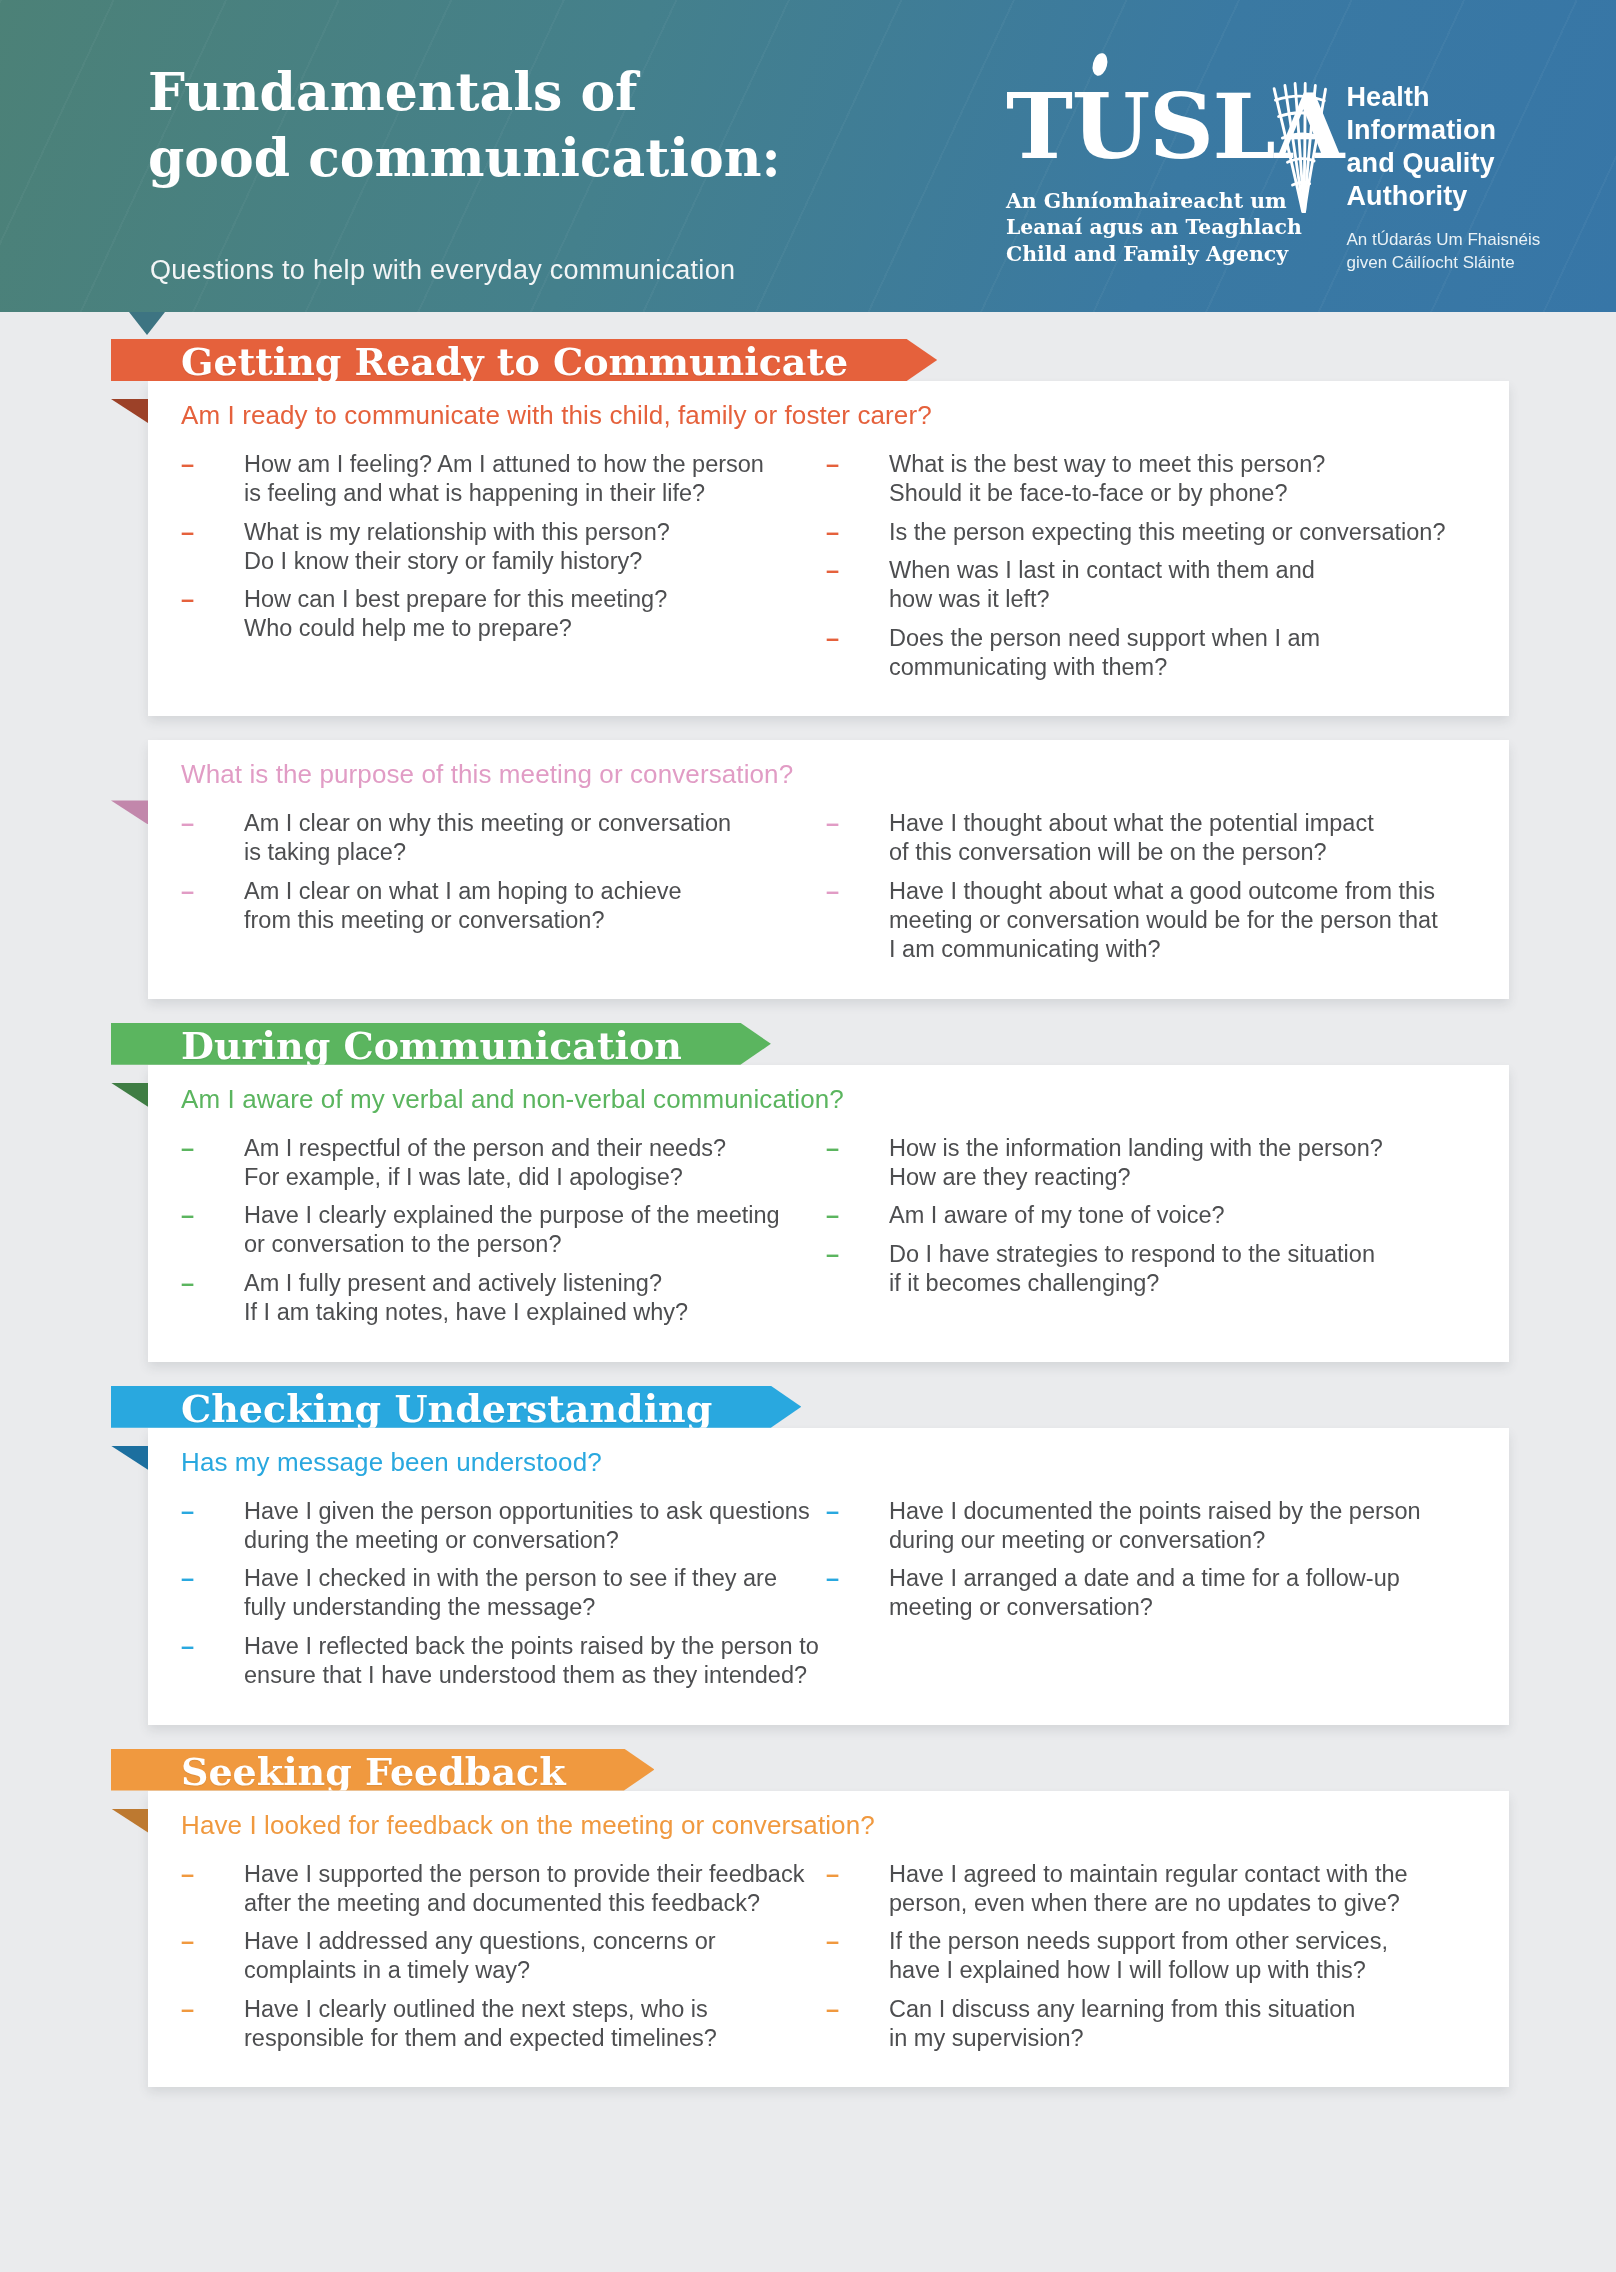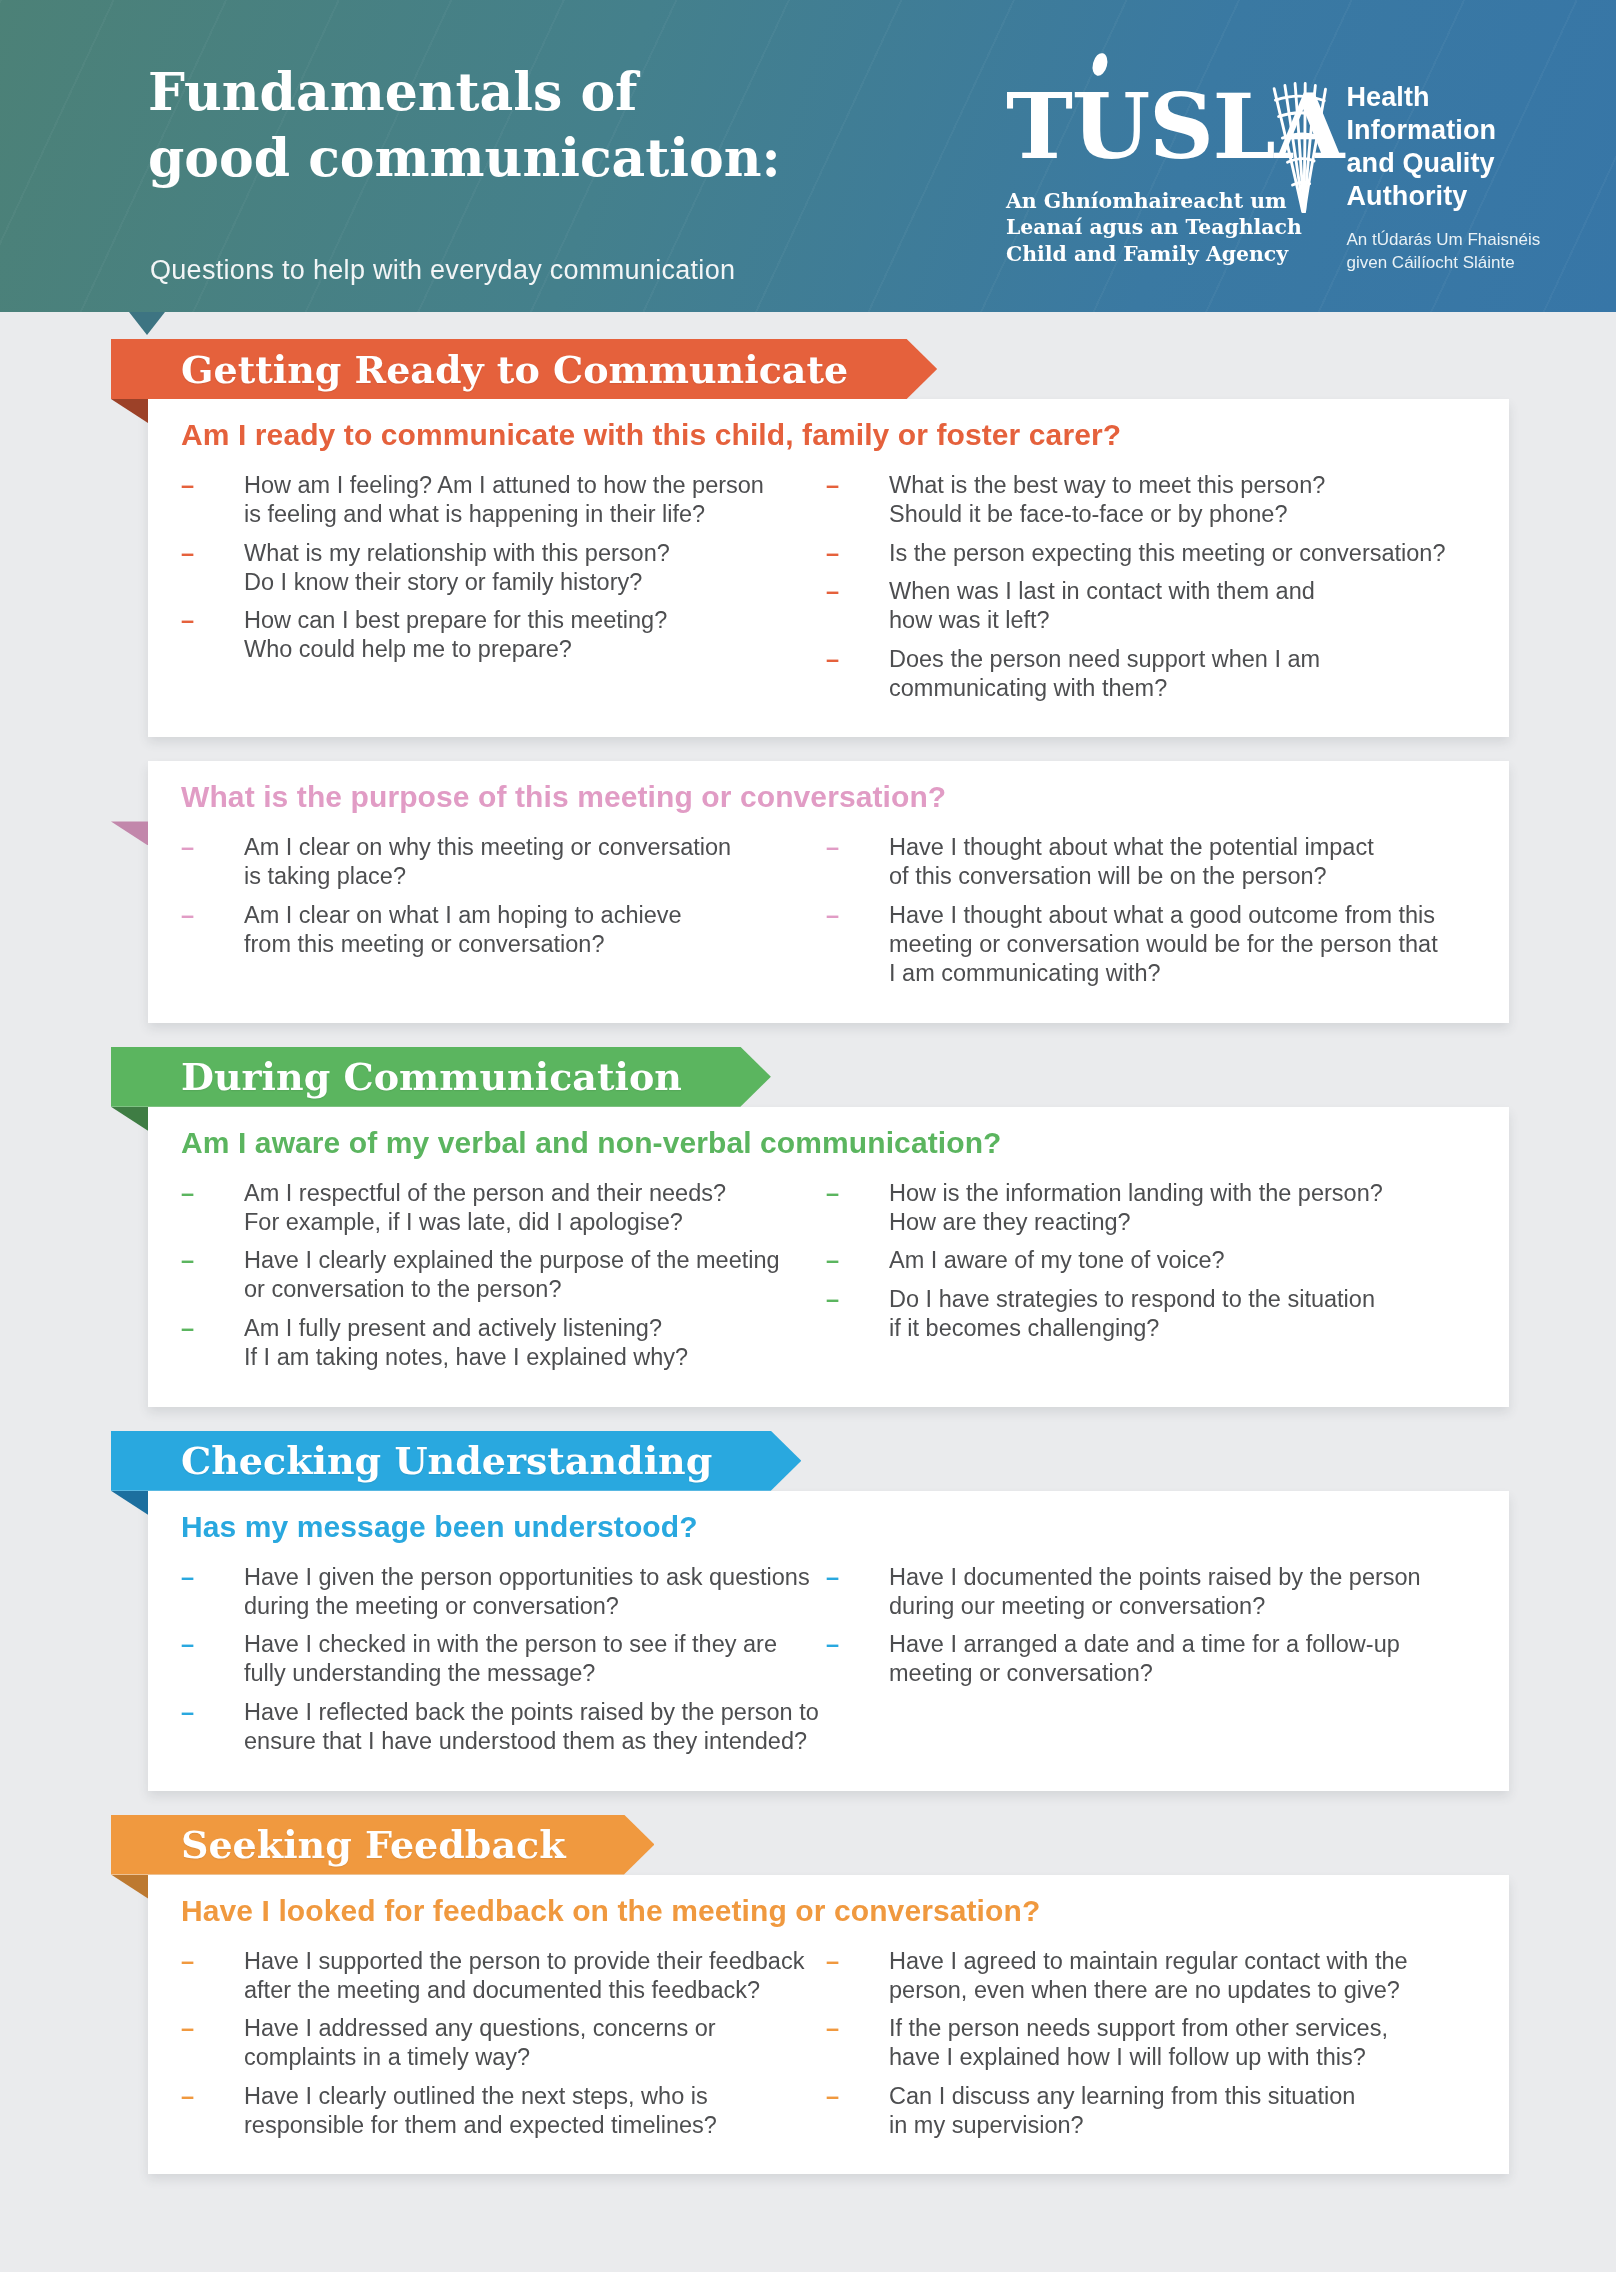--- a/index.html
+++ b/index.html
@@ -64,22 +64,22 @@
   .hiqa-text .name{
     font-size:27px;font-weight:bold;line-height:1.22;letter-spacing:0.1px;
   }
   .hiqa-text .irish{
     margin-top:16.5px;font-size:17px;font-weight:400;line-height:1.35;color:#EAF2F6;
   }
   
   .sections{padding-top:27px;}
   .section{position:relative;margin-bottom:24px;}
   .ribbon{
-    display:inline-flex;align-items:center;
-    height:60px;margin-left:111px;
+    display:inline-flex;align-items:flex-start;
+    height:42px;margin-left:111px;
     padding:0 89px 0 70px;
     background:var(--accent);
     clip-path:polygon(0 0, calc(100% - 30.5px) 0, 100% 50%, calc(100% - 30.5px) 100%, 0 100%);
   }
   .ribbon-title{
     font-family:"DejaVu Serif", serif;font-weight:bold;
     font-size:38px;color:#FFFFFF;white-space:nowrap;
     text-shadow:0 1.3px 1.3px rgba(0,0,0,0.08);
   }
   .fold{
@@ -89,21 +89,21 @@
     clip-path:polygon(0 0,100% 0,100% 100%);
   }
   .card{
     margin-left:148px;width:1361px;box-sizing:border-box;
     background:#FFFFFF;
     box-shadow:0 5.7px 10.2px rgba(60,64,70,0.12);
     padding:19px 36px 25.4px 33px;
   }
   .question{
     margin:0 0 19px 0;
-    font-size:30px;font-weight:bold;color:var(--accent);
+    font-size:26px;font-weight:normal;color:var(--accent);
     letter-spacing:0.1px;
   }
   .cols{display:flex;}
   .col{flex:none;width:645px;margin:0;padding:0;list-style:none;}
   .col li{display:flex;margin:0 0 9.5px 0;gap:35px;}
   .dash{
     flex:none;width:28px;
     color:var(--accent);font-weight:bold;font-size:23.5px;line-height:29px;
   }
   .dash::before{content:"–";}

